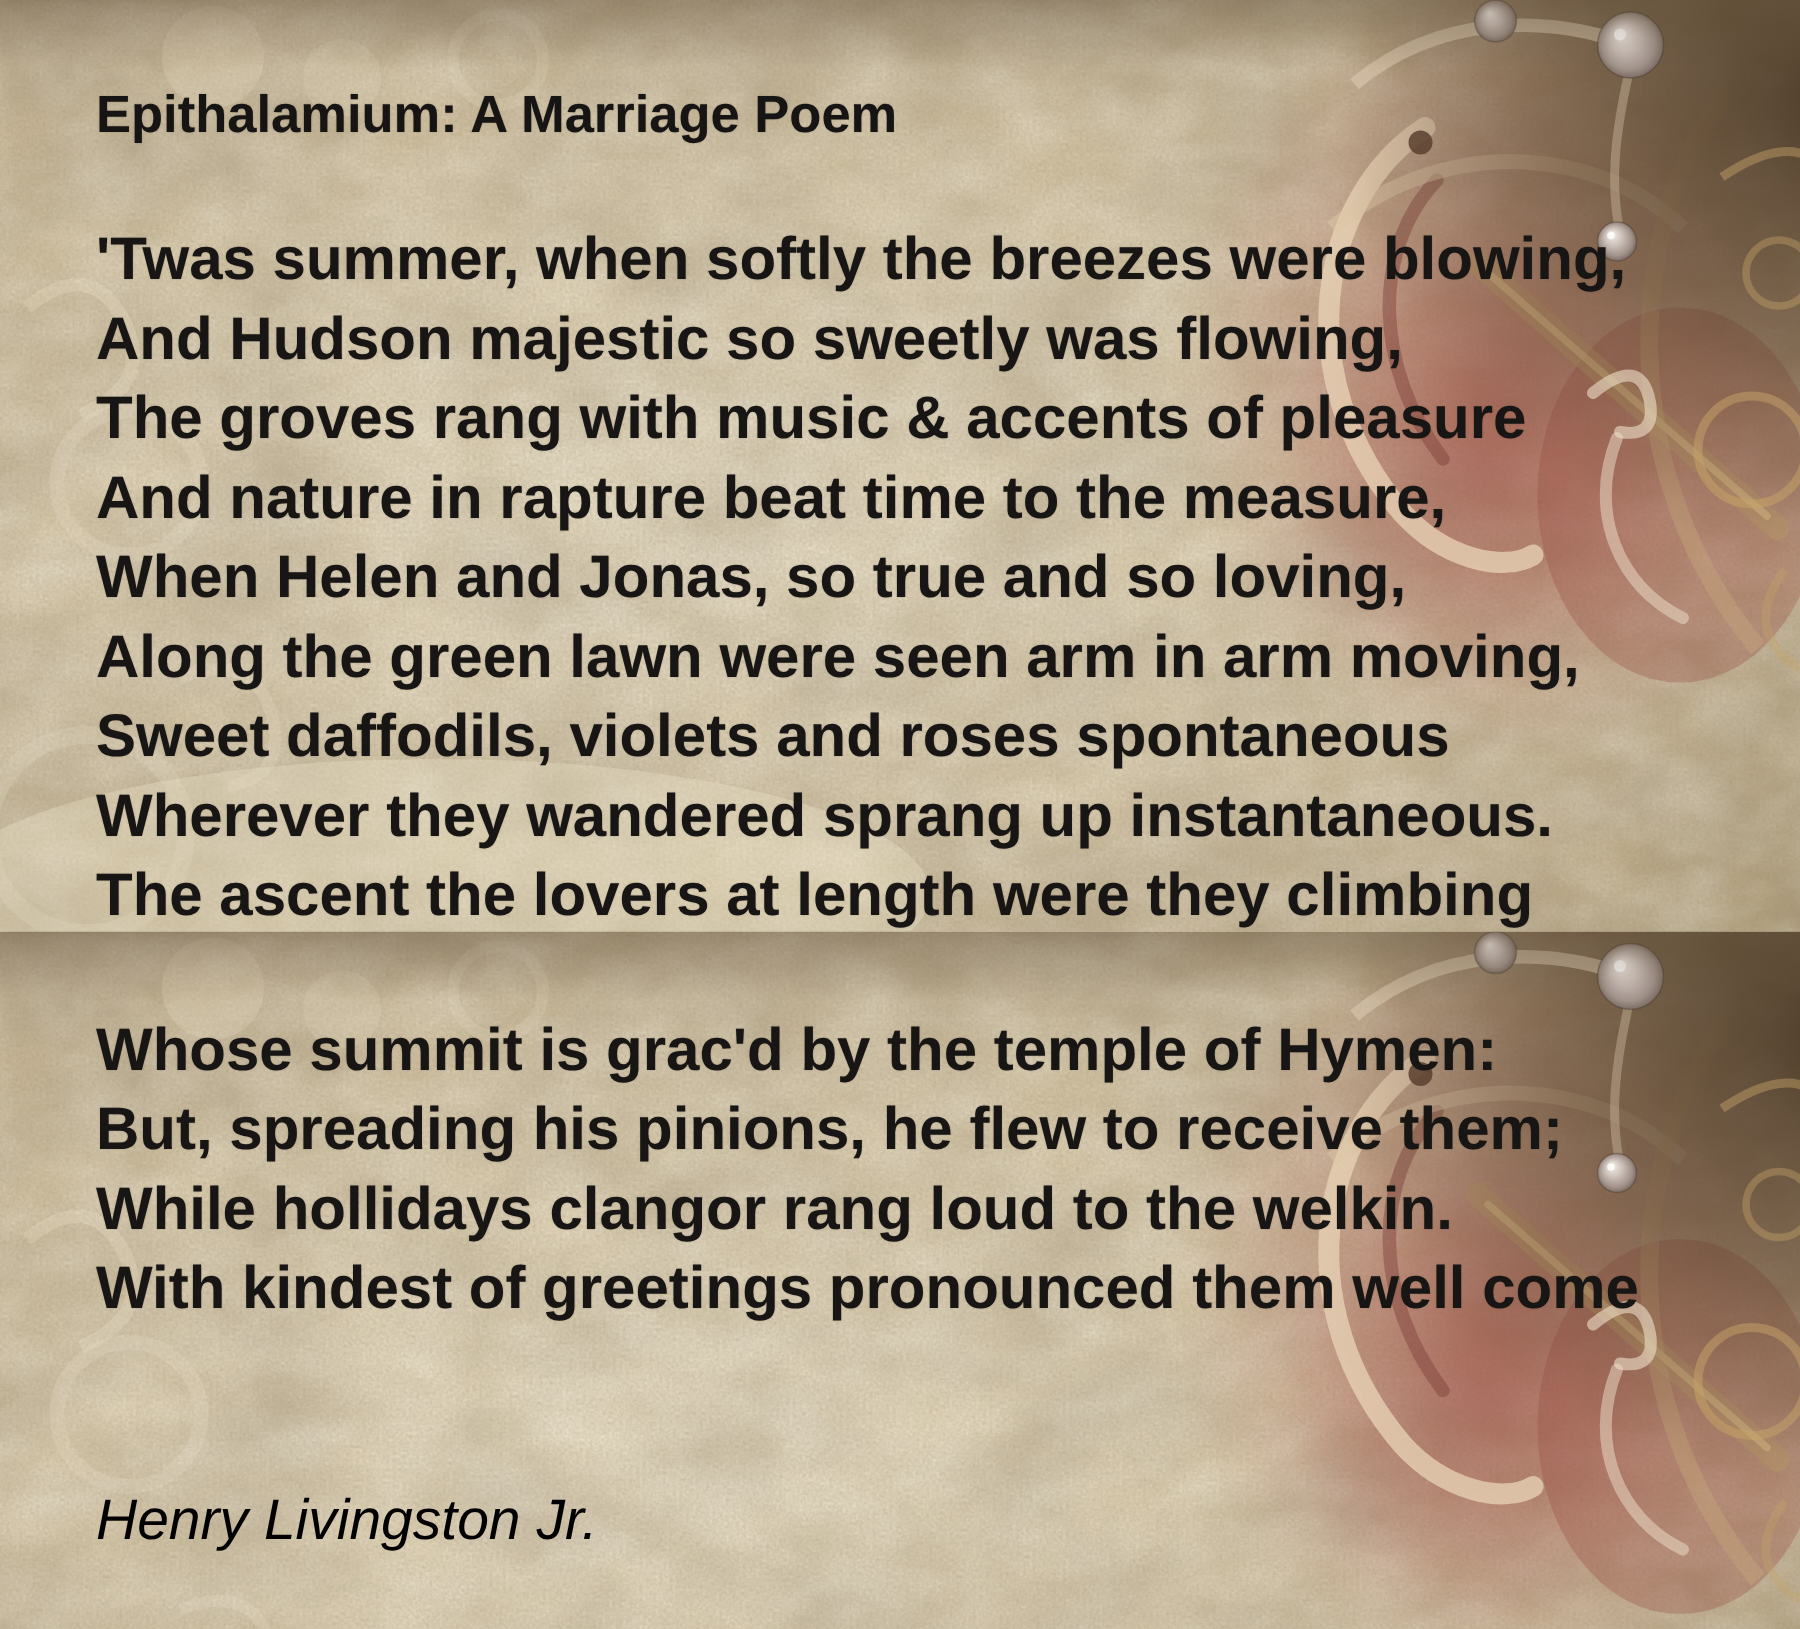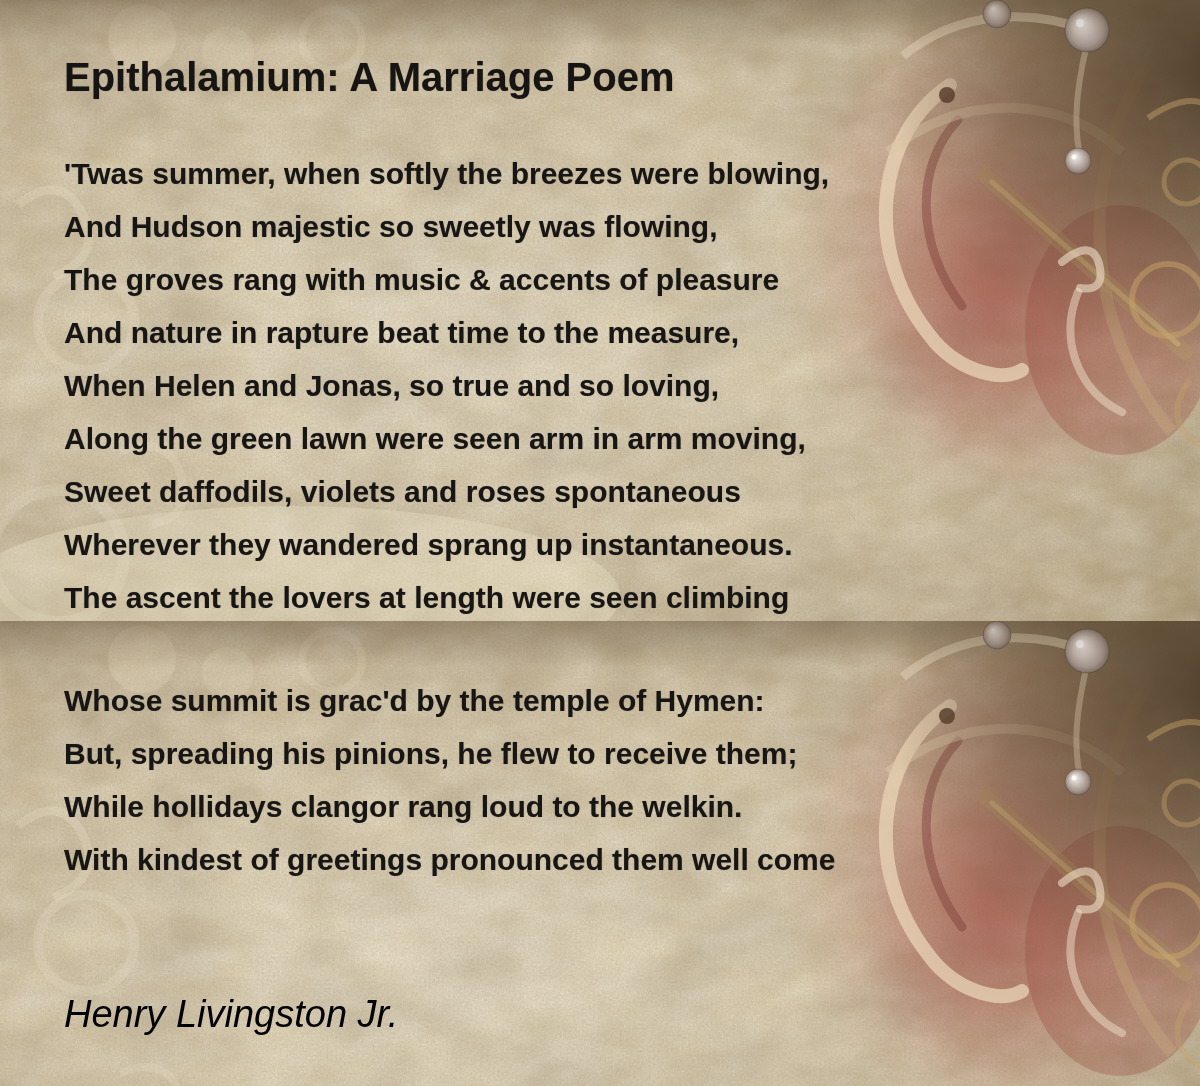--- a/index.html
+++ b/index.html
@@ -15,27 +15,27 @@
   .bg { position: absolute; inset: 0; pointer-events: none; }
   .tile { display: block; }
   .tile-clip {
     position: absolute; left: 0; top: 621px;
     width: 1200px; height: 465px; overflow: hidden;
   }
 
   
   .title {
     position: absolute; left: 64px; top: 51px; margin: 0;
-    font-size: 40px; font-weight: bold; line-height: 52px;
+    font-size: 35px; font-weight: bold; line-height: 52px;
     color: #161514; text-shadow: 0 0 1px rgba(45,35,22,.35);
     white-space: nowrap;
   }
   .poem { position: absolute; left: 64px; top: 147px; }
   .line {
-    margin: 0; font-size: 30px; font-weight: bold; line-height: 53px;
+    margin: 0; font-size: 40px; font-weight: bold; line-height: 53px;
     color: #171615; text-shadow: 0 0 1px rgba(45,35,22,.3);
     white-space: nowrap;
   }
   .stanza-2 { margin-top: 50px; }
   .author {
     position: absolute; left: 64px; top: 990px;
     font-size: 38px; font-style: italic; font-weight: normal;
     line-height: 48px; color: #000000; white-space: nowrap;
   }
 </style>
@@ -167,21 +167,21 @@
   <div class="poem">
     <div class="stanza">
       <p class="line">'Twas summer, when softly the breezes were blowing,</p>
       <p class="line">And Hudson majestic so sweetly was flowing,</p>
       <p class="line">The groves rang with music &amp; accents of pleasure</p>
       <p class="line">And nature in rapture beat time to the measure,</p>
       <p class="line">When Helen and Jonas, so true and so loving,</p>
       <p class="line">Along the green lawn were seen arm in arm moving,</p>
       <p class="line">Sweet daffodils, violets and roses spontaneous</p>
       <p class="line">Wherever they wandered sprang up instantaneous.</p>
-      <p class="line">The ascent the lovers at length were seen climbing</p>
+      <p class="line">The ascent the lovers at length were they climbing</p>
     </div>
     <div class="stanza stanza-2">
       <p class="line">Whose summit is grac'd by the temple of Hymen:</p>
       <p class="line">But, spreading his pinions, he flew to receive them;</p>
       <p class="line">While hollidays clangor rang loud to the welkin.</p>
       <p class="line">With kindest of greetings pronounced them well come</p>
     </div>
   </div>
 
   <div class="author">Henry Livingston Jr.</div>

